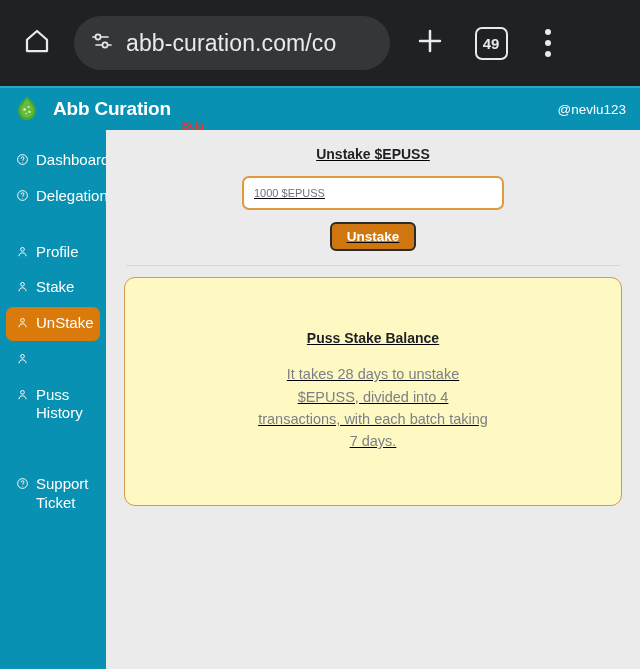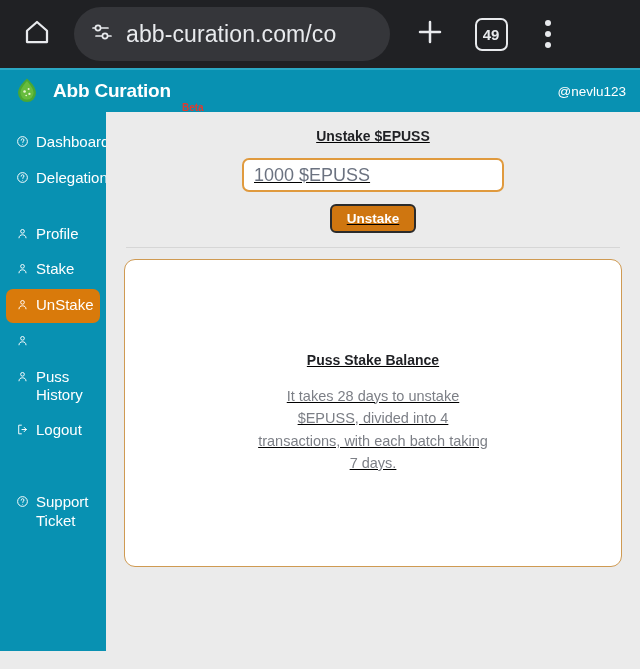--- a/index.html
+++ b/index.html
@@ -5,21 +5,21 @@
   * { box-sizing: border-box; margin: 0; padding: 0; }
   html, body {
     width: 640px; height: 669px;
     font-family: "Liberation Sans", sans-serif;
     background: #ebebeb;
     overflow: hidden;
   }
 
   
   .browser-bar {
-    height: 68px;
+    height: 86px;
     background: #202124;
     display: flex;
     align-items: center;
     padding: 0 14px;
     gap: 8px;
   }
   .home-btn { width: 46px; height: 46px; display: flex; align-items: center; justify-content: center; flex: 0 0 auto; }
   .url-pill {
     flex: 1 1 auto;
     height: 54px;
@@ -123,21 +123,21 @@
   }
   .amount-input {
     display: block;
     width: 262px;
     height: 34px;
     margin: 14px auto 0 auto;
     border: 2px solid #e09a3e;
     border-radius: 7px;
     background: #ffffff;
     font-family: "Liberation Sans", sans-serif;
-    font-size: 18px;
+    font-size: 11px;
     color: #333;
     padding: 0 10px;
   }
   .amount-input::placeholder { color: #6b7280; }
   .unstake-btn {
     display: block;
     margin: 12px auto 0 auto;
     background: #cf7610;
     border: 2px solid #2b2b2b;
     border-radius: 6px;
@@ -148,22 +148,22 @@
     padding: 5px 15px;
     cursor: pointer;
   }
   .divider {
     height: 1px;
     background: #d6d6d6;
     margin: 14px 2px 0 2px;
   }
   .balance-card {
     margin: 11px 0 0 0;
-    height: 308px;
-    background: #ffffff;
+    height: 229px;
+    background: #fef9c3;
     border: 1.6px solid #cf9a52;
     border-radius: 11px;
     display: flex;
     flex-direction: column;
     align-items: center;
     justify-content: center;
     padding: 0 42px;
   }
   .card-title {
     font-size: 14px;
@@ -322,30 +322,20 @@
     <div class="nav-item">
       <span class="ic">
         <svg width="13" height="13" viewBox="0 0 24 24" fill="none" stroke="#ffffff" stroke-width="1.8">
           <circle cx="12" cy="8" r="3.4"></circle>
           <path d="M5.5 20c0-3.6 2.9-5.6 6.5-5.6s6.5 2 6.5 5.6" stroke-linecap="round"></path>
         </svg>
       </span>
       <span>Puss History</span>
     </div>
 
-    <div class="nav-item">
-      <span class="ic">
-        <svg width="13" height="13" viewBox="0 0 24 24" fill="none" stroke="#ffffff" stroke-width="1.8" stroke-linecap="round" stroke-linejoin="round">
-          <path d="M10 4H5v16h5"></path>
-          <path d="M15 8l4 4-4 4"></path>
-          <line x1="19" y1="12" x2="11" y2="12"></line>
-        </svg>
-      </span>
-      <span>Logout</span>
-    </div>
 
     <div class="nav-gap-lg"></div>
 
     <div class="nav-item">
       <span class="ic">
         <svg width="13" height="13" viewBox="0 0 24 24" fill="none" stroke="#ffffff" stroke-width="1.8">
           <circle cx="12" cy="12" r="9"></circle>
           <path d="M9.5 9.5a2.6 2.6 0 1 1 3.2 2.5v1.6" stroke-linecap="round"></path>
           <circle cx="12" cy="17" r=".9" fill="#ffffff" stroke="none"></circle>
         </svg>

